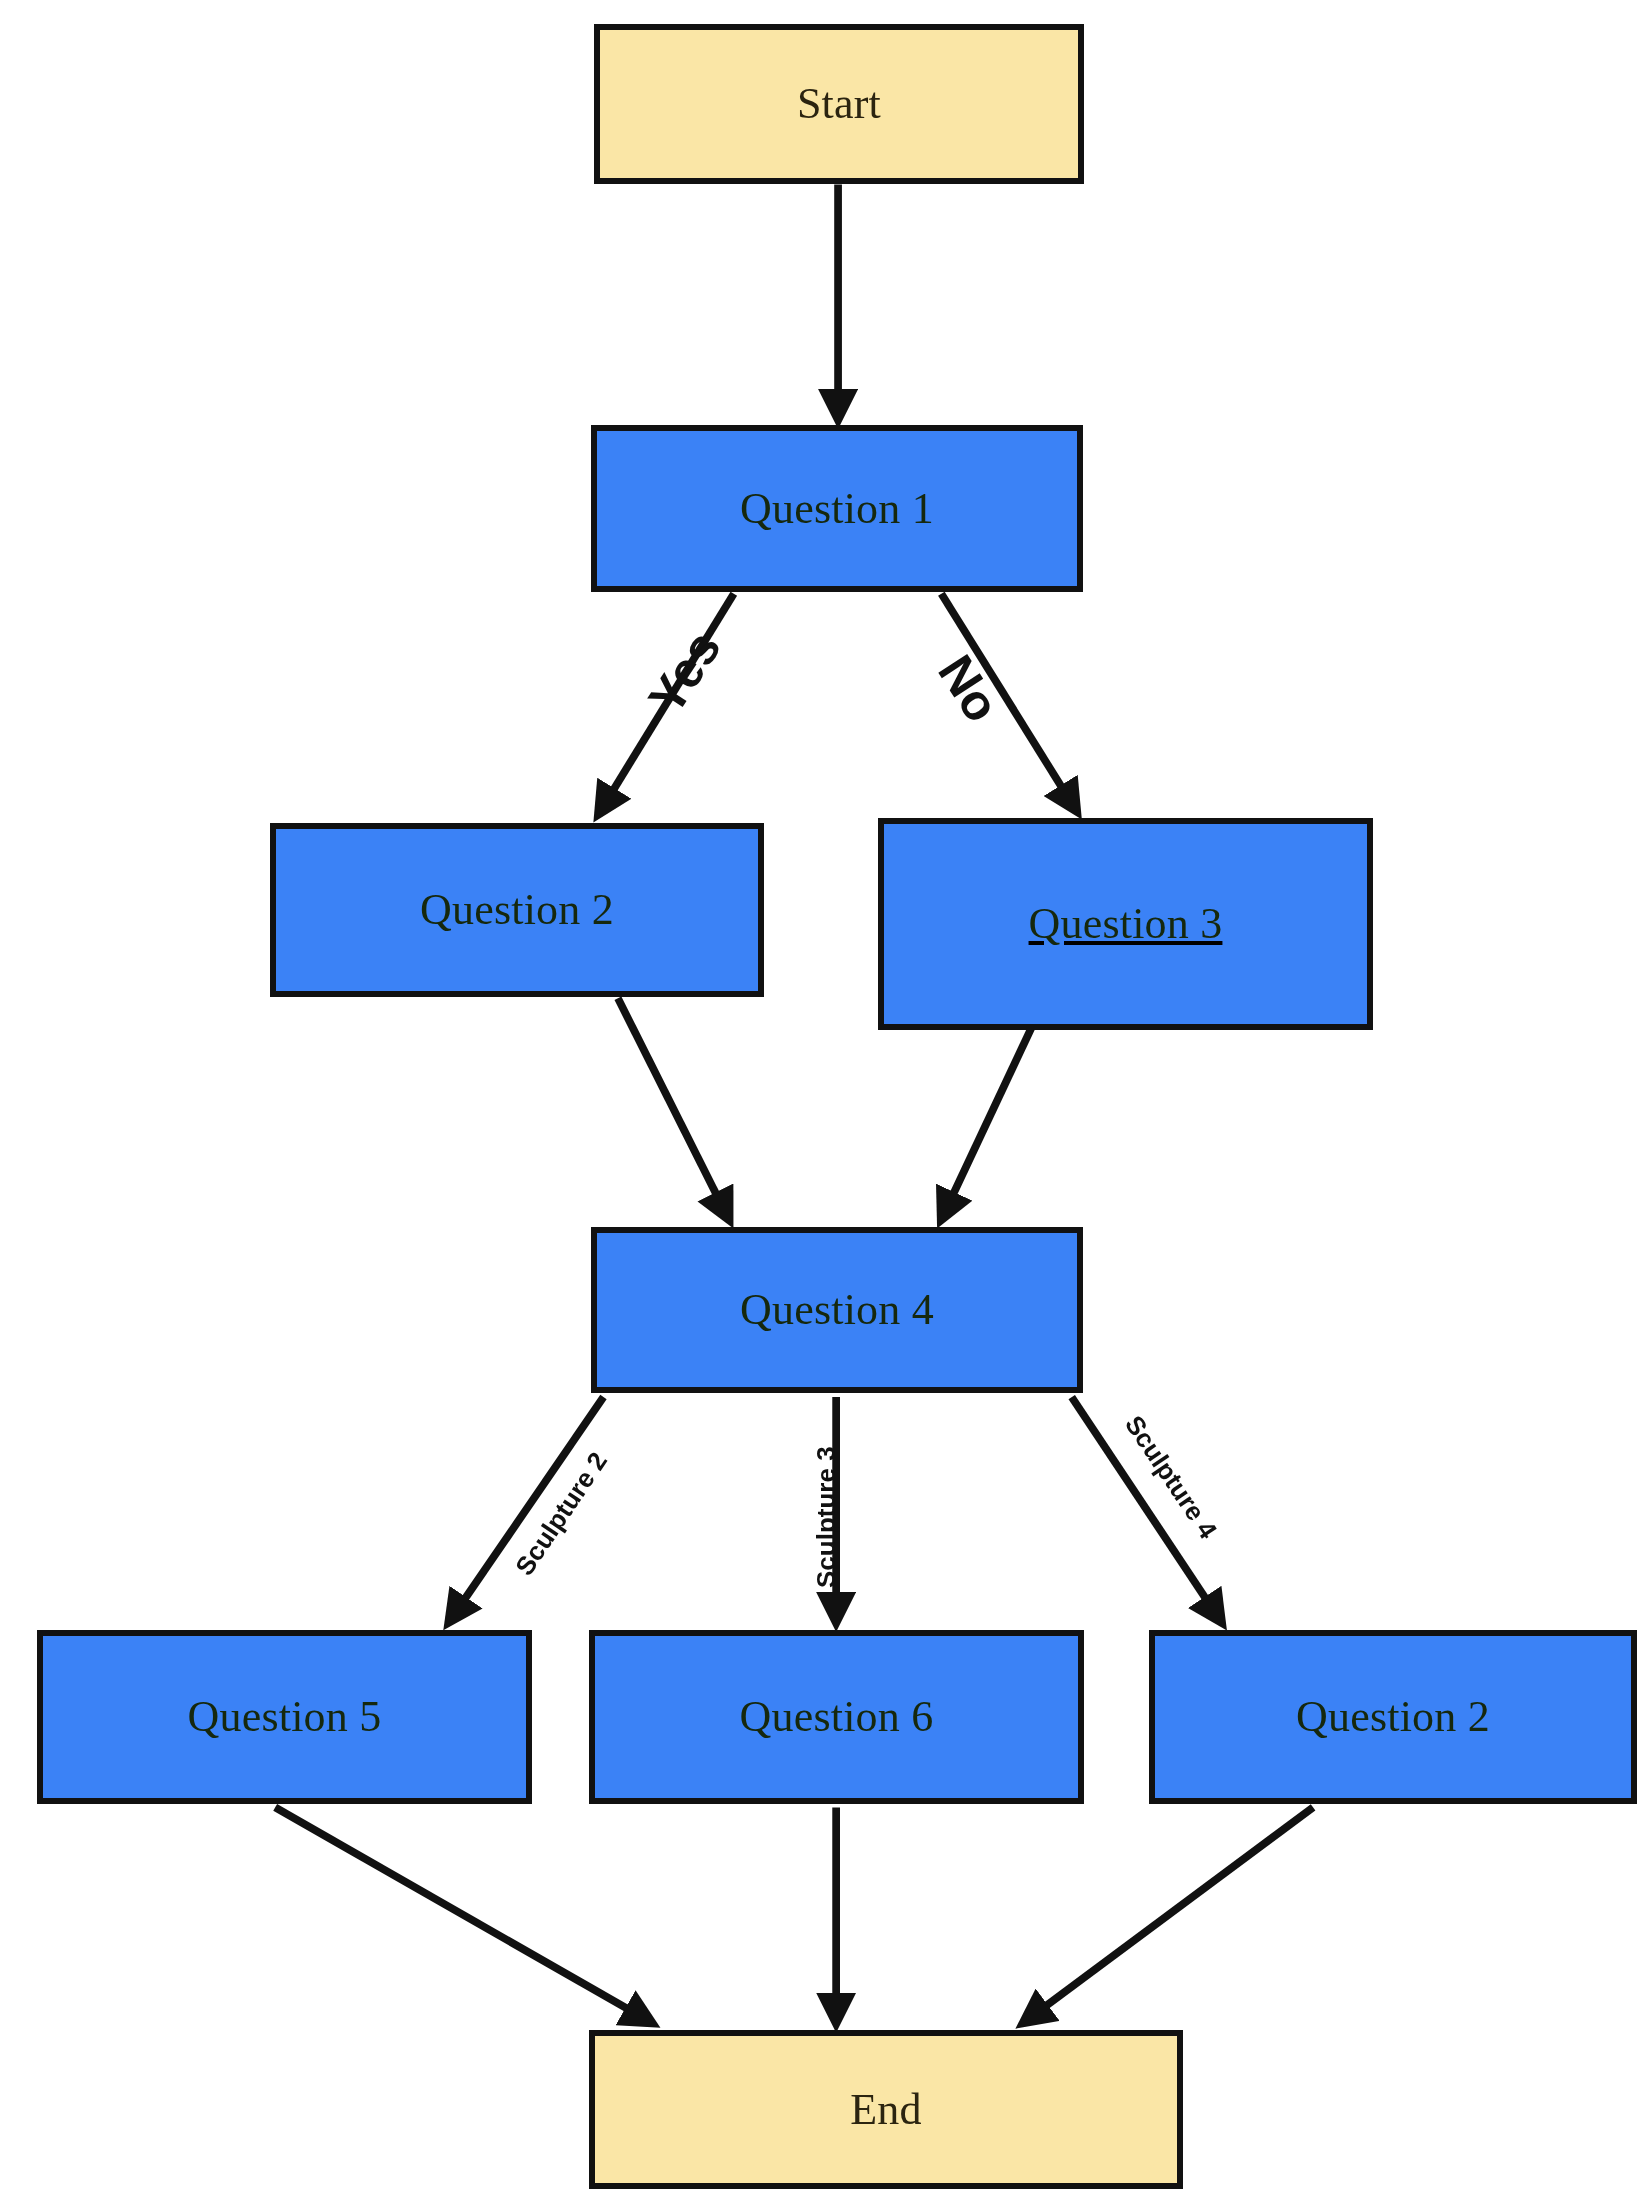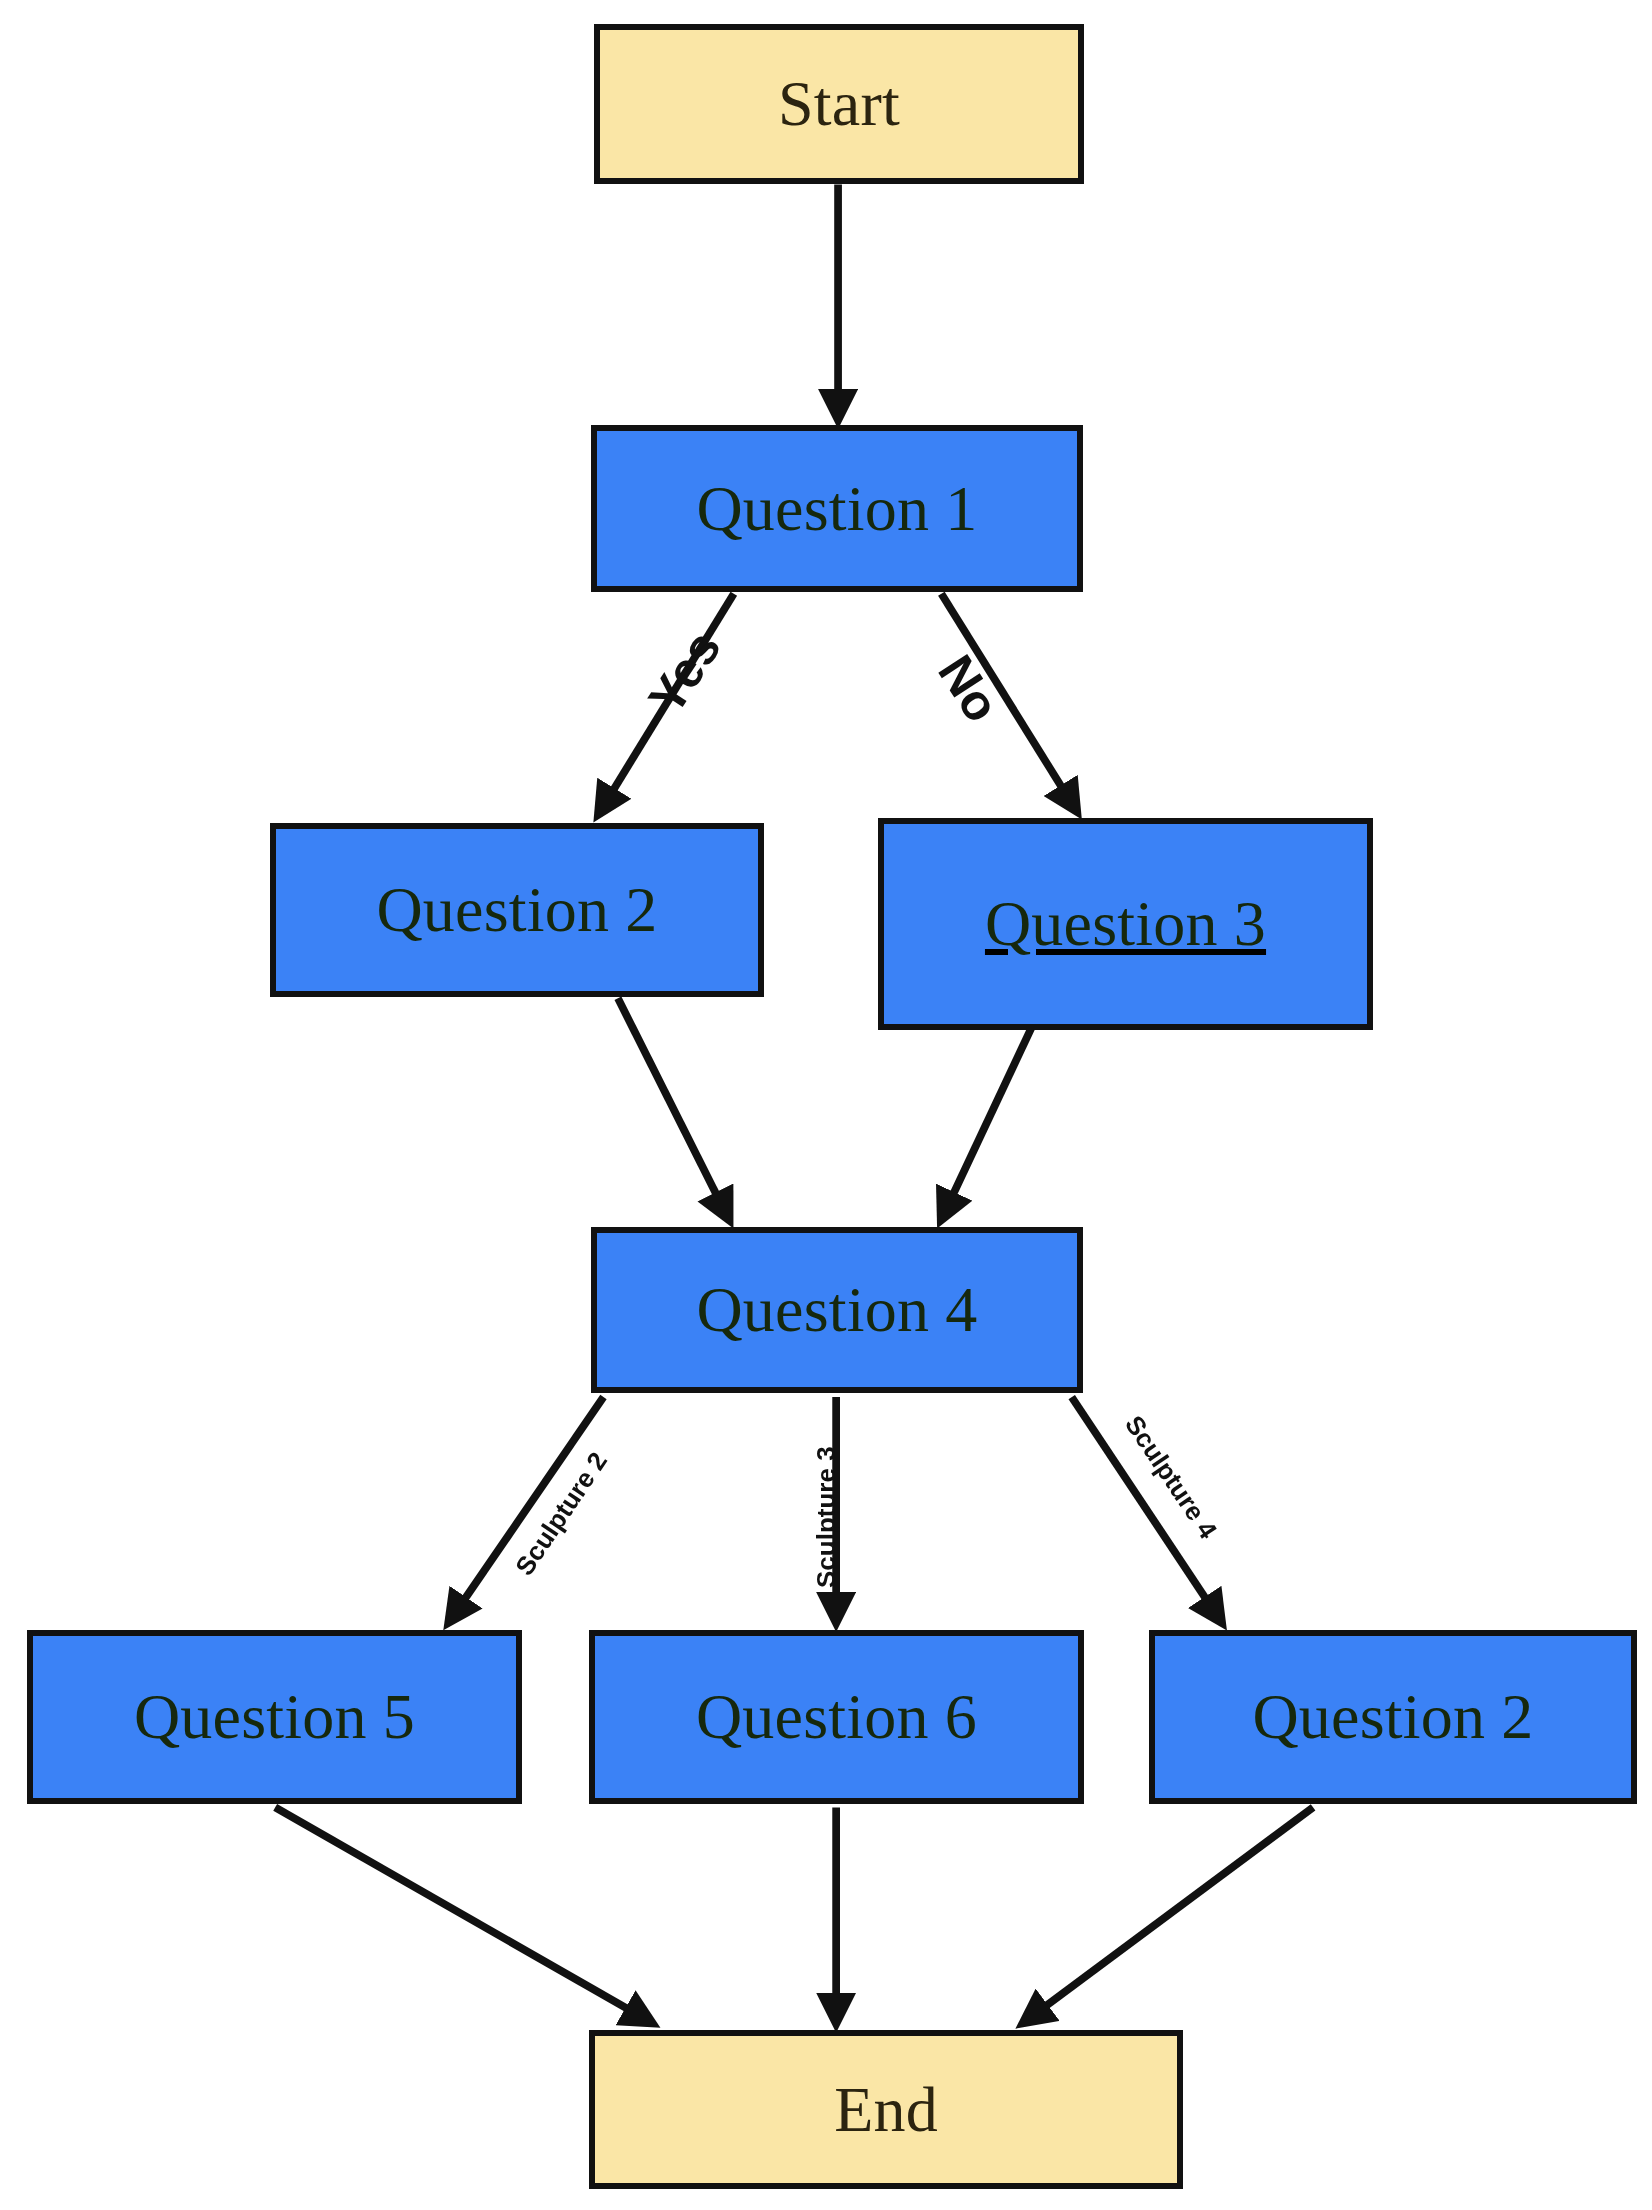--- a/index.html
+++ b/index.html
@@ -25,21 +25,21 @@
   .node {
     position: absolute;
     box-sizing: border-box;
     border: 6.8px solid #111111;
     display: flex;
     align-items: center;
     justify-content: center;
     z-index: 5;
   }
   .node-label {
-    font-size: 64px;
+    font-size: 44px;
     line-height: 1;
     color: #1d1d0f;
     white-space: nowrap;
     letter-spacing: 0.2px;
   }
   .node.terminal {
     background: #FAE6A6;
   }
   .node.terminal .node-label {
     color: #2b2410;
@@ -101,21 +101,21 @@
       </div>
       <div class="node process" style="left: 270px; top: 823px; width: 494px; height: 174px;">
         <span class="node-label">Question 2</span>
       </div>
       <div class="node process" style="left: 878px; top: 818px; width: 495px; height: 212px; text-decoration: underline;">
         <span class="node-label">Question 3</span>
       </div>
       <div class="node process" style="left: 591px; top: 1227px; width: 492px; height: 166px;">
         <span class="node-label">Question 4</span>
       </div>
-      <div class="node process" style="left: 27px; top: 1630px; width: 495px; height: 174px;">
+      <div class="node process" style="left: 37px; top: 1630px; width: 495px; height: 174px;">
         <span class="node-label">Question 5</span>
       </div>
       <div class="node process" style="left: 589px; top: 1630px; width: 495px; height: 174px;">
         <span class="node-label">Question 6</span>
       </div>
       <div class="node process" style="left: 1149px; top: 1630px; width: 488px; height: 174px;">
         <span class="node-label">Question 2</span>
       </div>
       <div class="node terminal" style="left: 589px; top: 2030px; width: 594px; height: 159px;">
         <span class="node-label">End</span>

